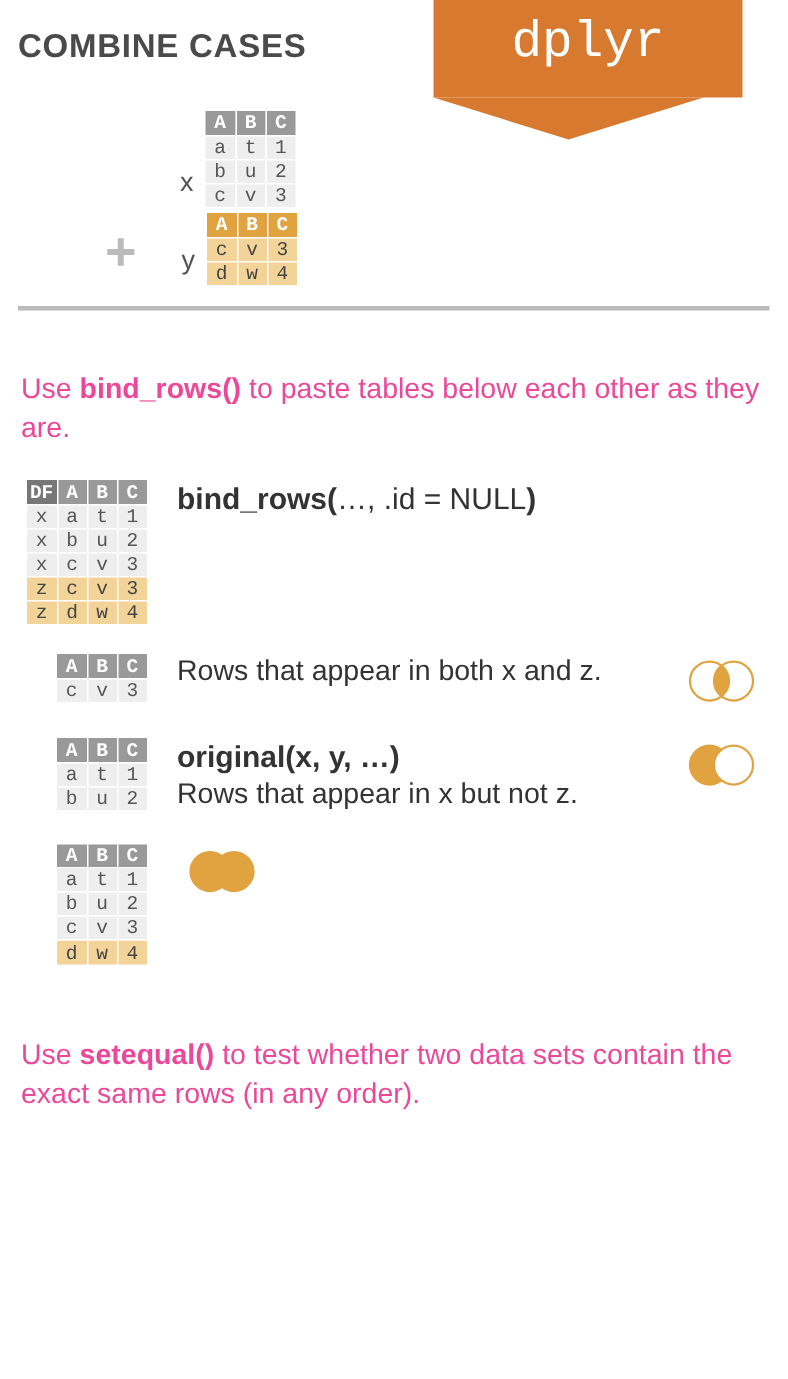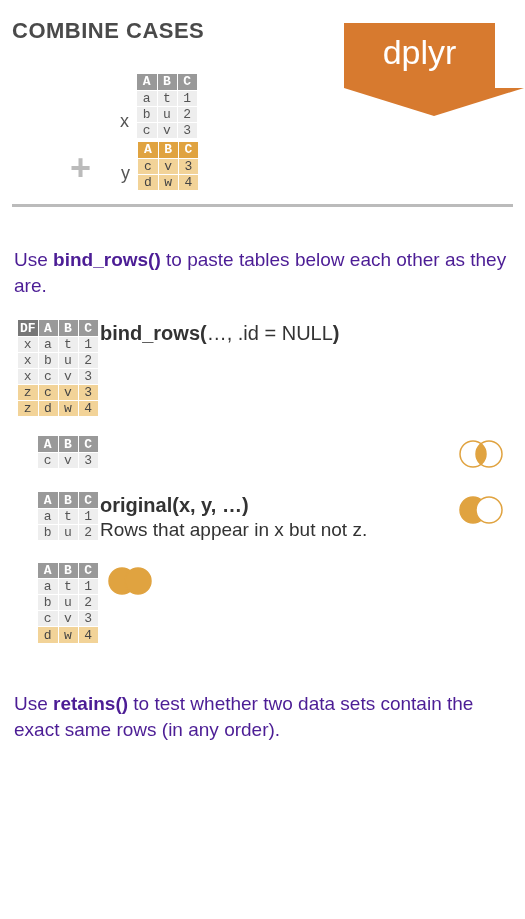--- a/index.html
+++ b/index.html
@@ -22,30 +22,29 @@
     font-weight: 700;
     font-size: 22px;
     letter-spacing: 0.5px;
     color: #4a4a4a;
   }
 
   .ribbon {
     position: absolute;
     right: 30px;
     top: 0;
-    width: 151px;
+    width: 206px;
     height: 65px;
     background: #d77a2f;
     color: #fff;
     font-size: 34px;
     font-weight: 400;
     text-align: center;
     line-height: 58px;
-    font-family: Liberation Sans, sans-serif;
-    margin-top: 23px;
+    font-family: Liberation Mono, monospace;
   }
   .ribbon:after {
     content: "";
     position: absolute;
     bottom: -28px;
     left: 0;
     width: 0;
     height: 0;
     border-left: 90px solid transparent;
     border-right: 90px solid transparent;
@@ -113,29 +112,29 @@
   hr.under {
     border: none;
     border-top: 3px solid #bbb;
     margin: 4px 12px 0 12px;
   }
 
   .body-text {
     font-size: 19px;
     line-height: 1.35;
     padding: 40px 14px 10px 14px;
-    color: #4c1d95;
+    color: #ec4899;
   }
   .body-text .fn { font-weight: 700; }
 
   .func-block {
     display: flex;
     align-items: flex-start;
     padding: 12px 14px 8px 14px;
-    gap: 2px;
+    gap: 20px;
     position: relative;
   }
   .func-table-col {
     width: 84px;
     flex: 0 0 auto;
     display: flex;
     justify-content: flex-end;
   }
   .func-text-col {
     flex: 1 1 auto;
@@ -286,20 +285,21 @@
           </tr>
           <tr>
             <td>c</td>
             <td>v</td>
             <td>3</td>
           </tr>
         </tbody>
       </table>
   </div>
   <div class="func-text-col">
+    <div>Rows that appear in both x and z.</div>
   </div>
   <div class="venn-col">
     <svg class="venn" viewBox="0 0 52 36">
       <defs>
           <clipPath id="clipR1">
             <circle cx="34" cy="18" r="13"></circle>
           </clipPath>
         </defs>
       <circle class="c-outline" cx="18" cy="18" r="13"></circle>
       <circle class="c-outline" cx="34" cy="18" r="13"></circle>
@@ -376,14 +376,14 @@
   </div>
   <div class="venn-col">
     <svg class="venn" viewBox="0 0 52 36">
       <circle class="c-fill" cx="18" cy="18" r="13"></circle>
       <circle class="c-fill" cx="34" cy="18" r="13"></circle>
     </svg>
   </div>
 </div>
 
 <p class="body-text">
-  <span>Use </span><span class="fn">retains()</span><span> to test whether two data sets contain the exact same rows (in any order).</span>
+  <span>Use </span><span class="fn">setequal()</span><span> to test whether two data sets contain the exact same rows (in any order).</span>
 </p>
 
 </body></html>

